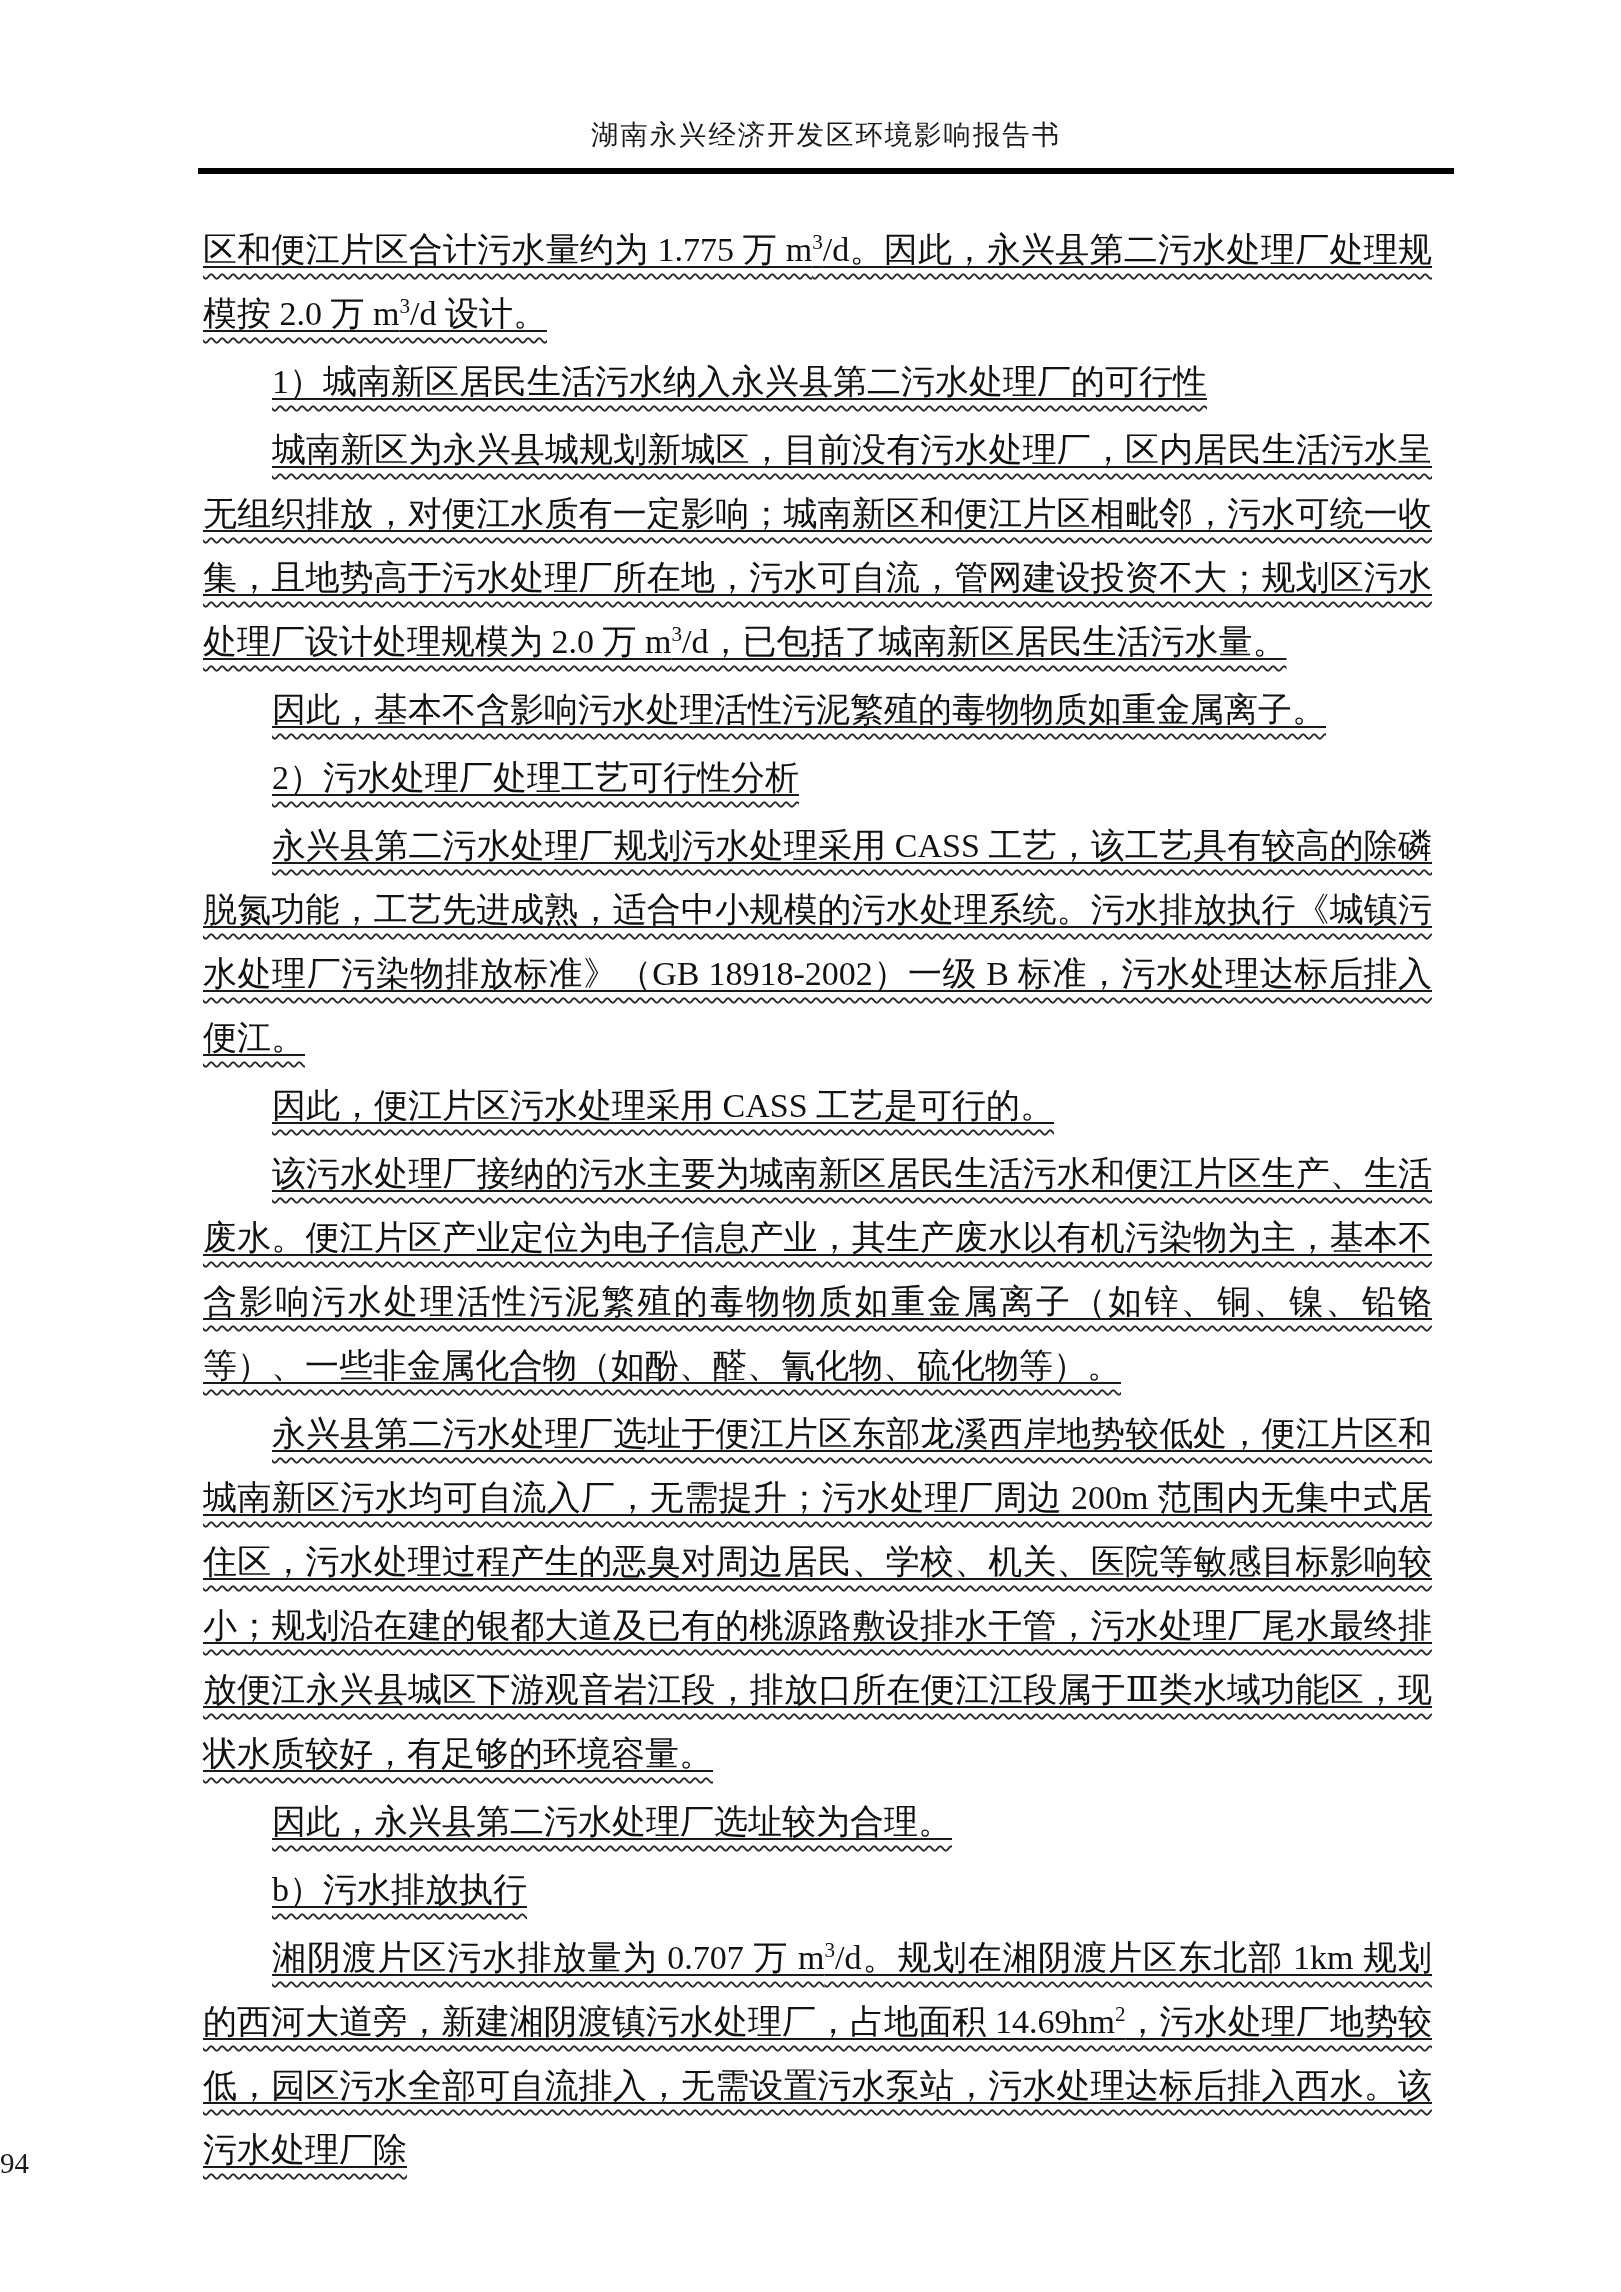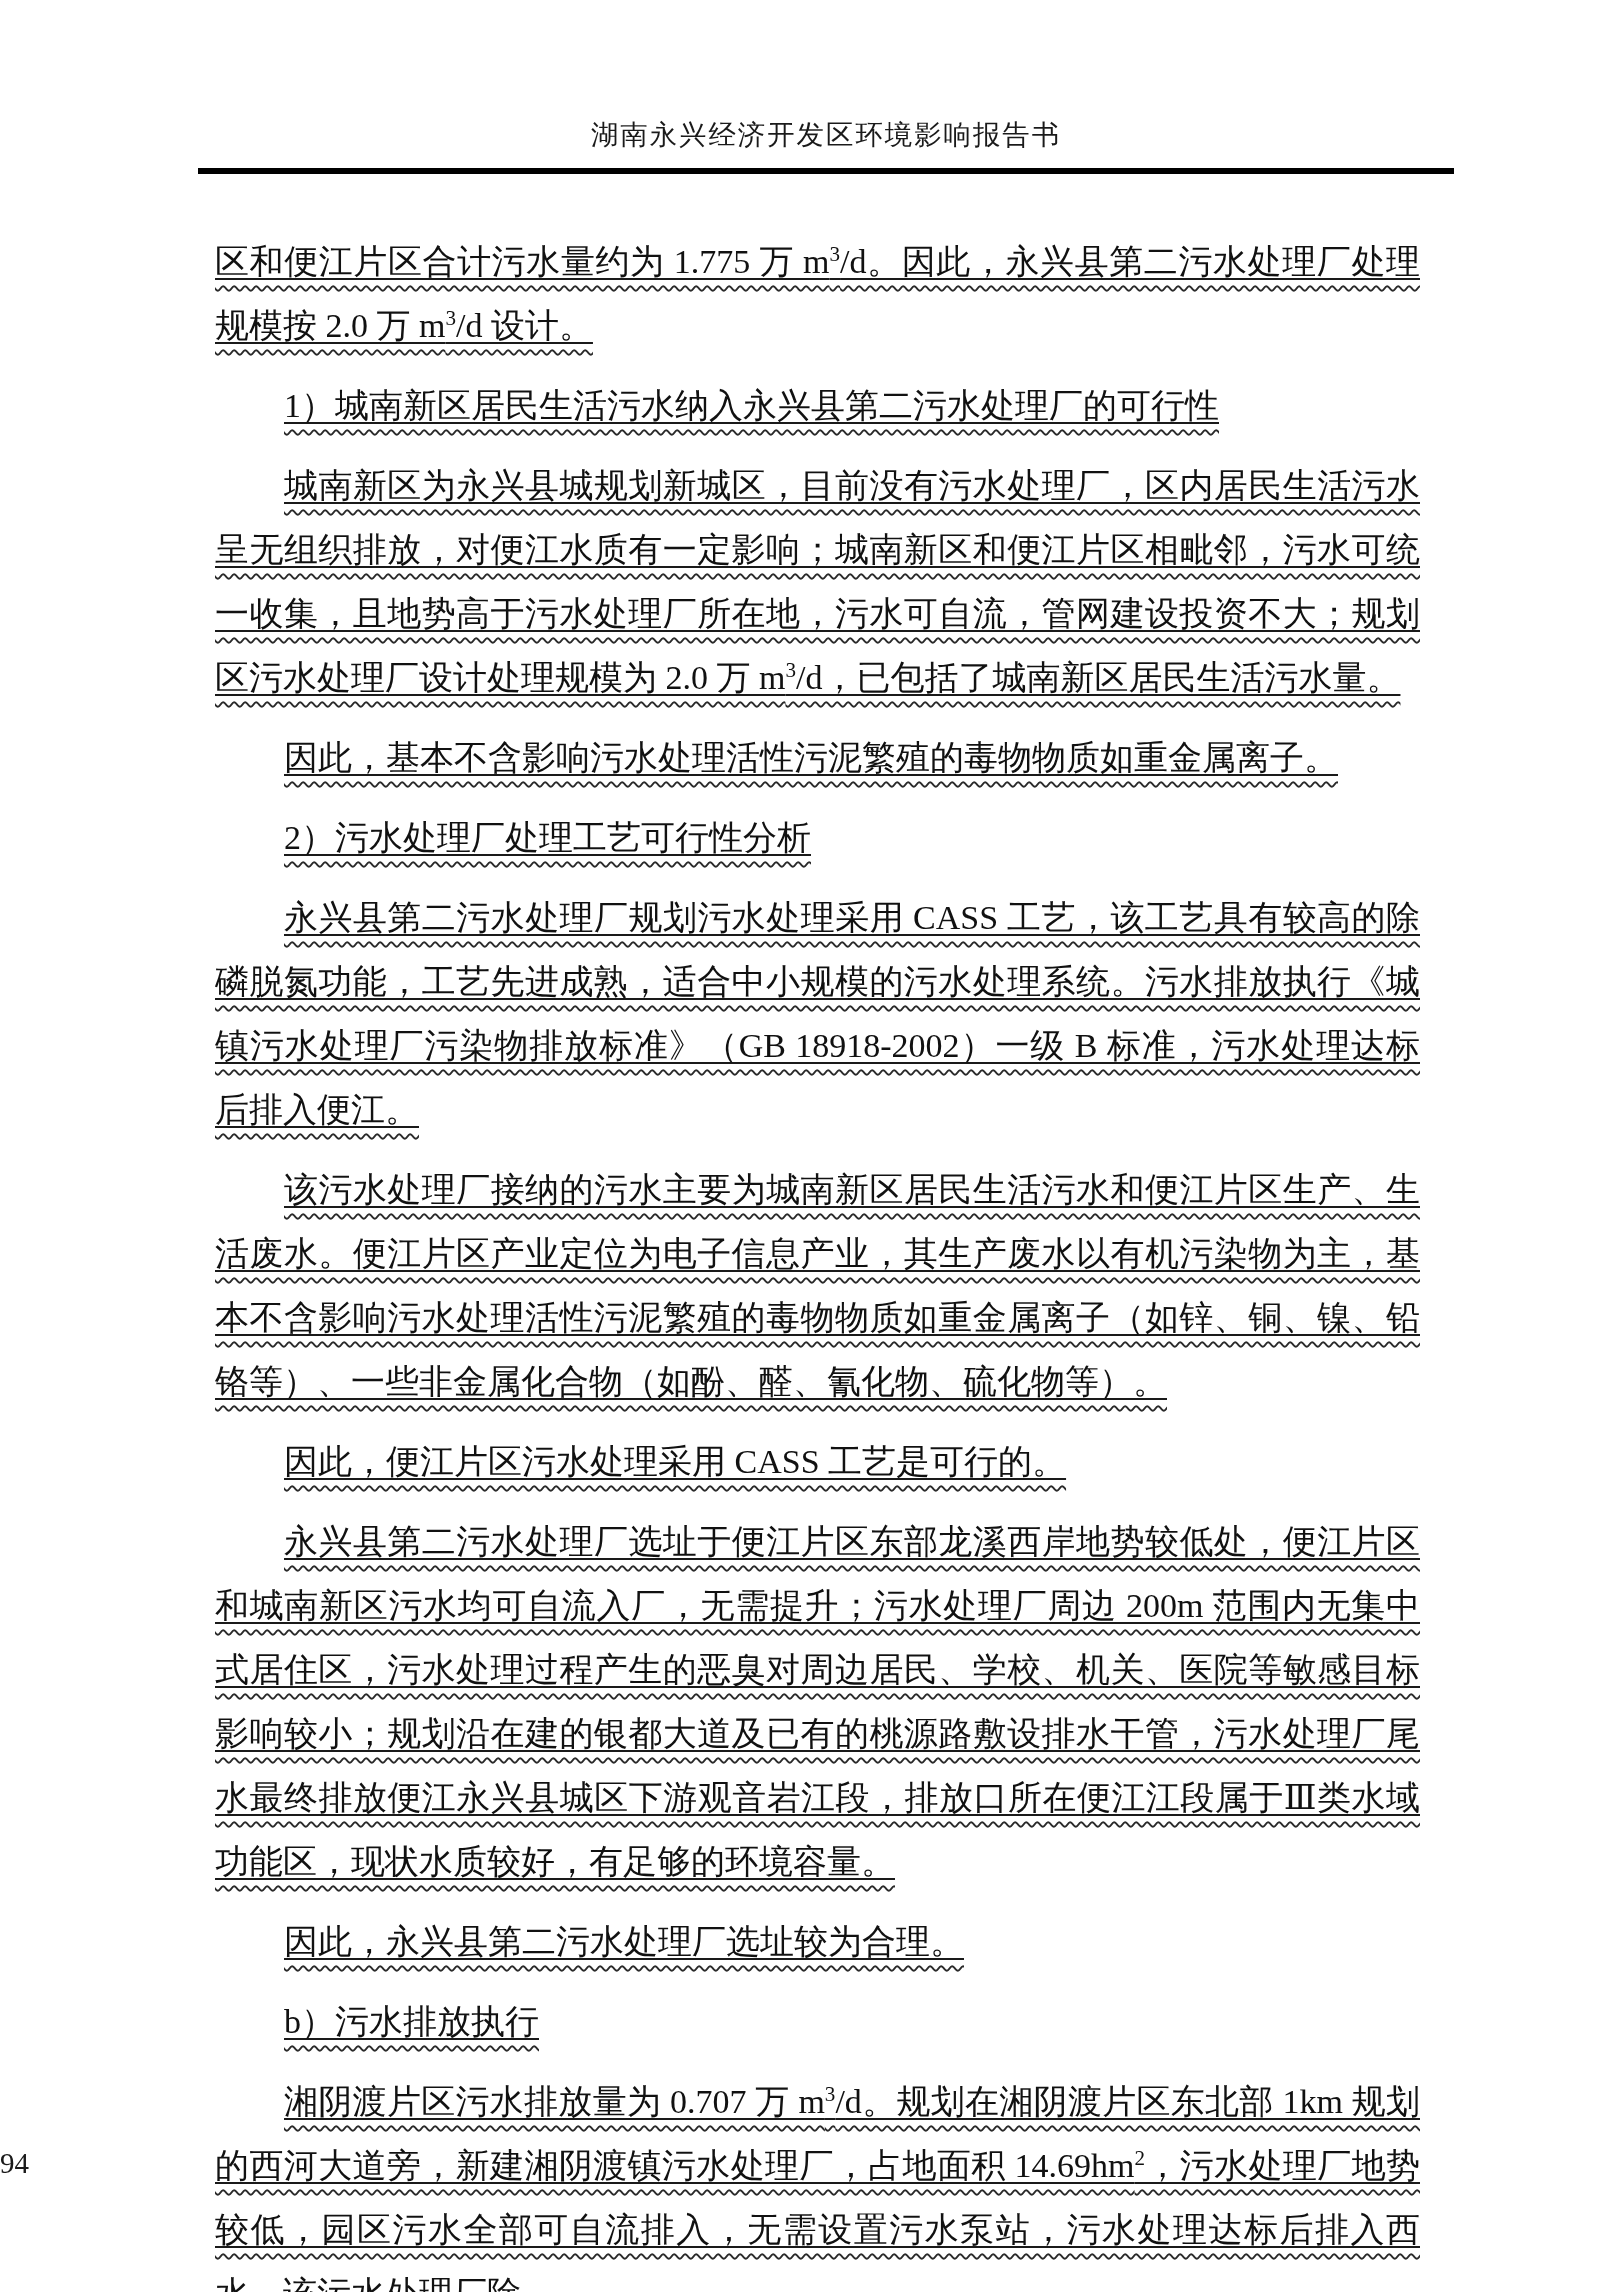--- a/index.html
+++ b/index.html
@@ -41,21 +41,21 @@
   .doc-body {
     position: absolute;
     top: 214px;
     left: 199px;
     width: 1237px;
     font-size: 34px;
     line-height: 64px;
     text-align: justify;
   }
   .doc-body p.para {
-    margin: 16px;
+    margin: 4px;
     padding: 0;
   }
   .doc-body p.indent {
     text-indent: 69px;
   }
   
   .u-wavy {
     text-decoration-line: underline;
     text-decoration-style: wavy;
     text-decoration-color: #2a2a2a;
@@ -94,22 +94,22 @@
 
   <div class="header-rule"></div>
 
   <div class="doc-body">
       <p class="para"><span class="u-wavy"><span class="u-solid">区和便江片区合计污水量约为 1.775 万 m<sup>3</sup>/d。因此，永兴县第二污水处理厂处理规模按 2.0 万 m<sup>3</sup>/d 设计。</span></span></p>
       <p class="para indent"><span class="u-wavy"><span class="u-solid">1）城南新区居民生活污水纳入永兴县第二污水处理厂的可行性</span></span></p>
       <p class="para indent"><span class="u-wavy"><span class="u-solid">城南新区为永兴县城规划新城区，目前没有污水处理厂，区内居民生活污水呈无组织排放，对便江水质有一定影响；城南新区和便江片区相毗邻，污水可统一收集，且地势高于污水处理厂所在地，污水可自流，管网建设投资不大；规划区污水处理厂设计处理规模为 2.0 万 m<sup>3</sup>/d，已包括了城南新区居民生活污水量。</span></span></p>
       <p class="para indent"><span class="u-wavy"><span class="u-solid">因此，基本不含影响污水处理活性污泥繁殖的毒物物质如重金属离子。</span></span></p>
       <p class="para indent"><span class="u-wavy"><span class="u-solid">2）污水处理厂处理工艺可行性分析</span></span></p>
       <p class="para indent"><span class="u-wavy"><span class="u-solid">永兴县第二污水处理厂规划污水处理采用 CASS 工艺，该工艺具有较高的除磷脱氮功能，工艺先进成熟，适合中小规模的污水处理系统。污水排放执行《城镇污水处理厂污染物排放标准》（GB 18918-2002）一级 B 标准，污水处理达标后排入便江。</span></span></p>
+      <p class="para indent"><span class="u-wavy"><span class="u-solid">因此，便江片区污水处理采用 CASS 工艺是可行的。</span></span></p>
       <p class="para indent"><span class="u-wavy"><span class="u-solid">该污水处理厂接纳的污水主要为城南新区居民生活污水和便江片区生产、生活废水。便江片区产业定位为电子信息产业，其生产废水以有机污染物为主，基本不含影响污水处理活性污泥繁殖的毒物物质如重金属离子（如锌、铜、镍、铅铬等）、一些非金属化合物（如酚、醛、氰化物、硫化物等）。</span></span></p>
-      <p class="para indent"><span class="u-wavy"><span class="u-solid">因此，便江片区污水处理采用 CASS 工艺是可行的。</span></span></p>
       <p class="para indent"><span class="u-wavy"><span class="u-solid">永兴县第二污水处理厂选址于便江片区东部龙溪西岸地势较低处，便江片区和城南新区污水均可自流入厂，无需提升；污水处理厂周边 200m 范围内无集中式居住区，污水处理过程产生的恶臭对周边居民、学校、机关、医院等敏感目标影响较小；规划沿在建的银都大道及已有的桃源路敷设排水干管，污水处理厂尾水最终排放便江永兴县城区下游观音岩江段，排放口所在便江江段属于Ⅲ类水域功能区，现状水质较好，有足够的环境容量。</span></span></p>
       <p class="para indent"><span class="u-wavy"><span class="u-solid">因此，永兴县第二污水处理厂选址较为合理。</span></span></p>
       <p class="para indent"><span class="u-wavy"><span class="u-solid">b）污水排放执行</span></span></p>
       <p class="para indent"><span class="u-wavy"><span class="u-solid">湘阴渡片区污水排放量为 0.707 万 m<sup>3</sup>/d。规划在湘阴渡片区东北部 1km 规划的西河大道旁，新建湘阴渡镇污水处理厂，占地面积 14.69hm<sup>2</sup>，污水处理厂地势较低，园区污水全部可自流排入，无需设置污水泵站，污水处理达标后排入西水。该污水处理厂除</span></span></p>
     </div>
 
   <div class="page-footer">94</div>
 
 </div>
 

